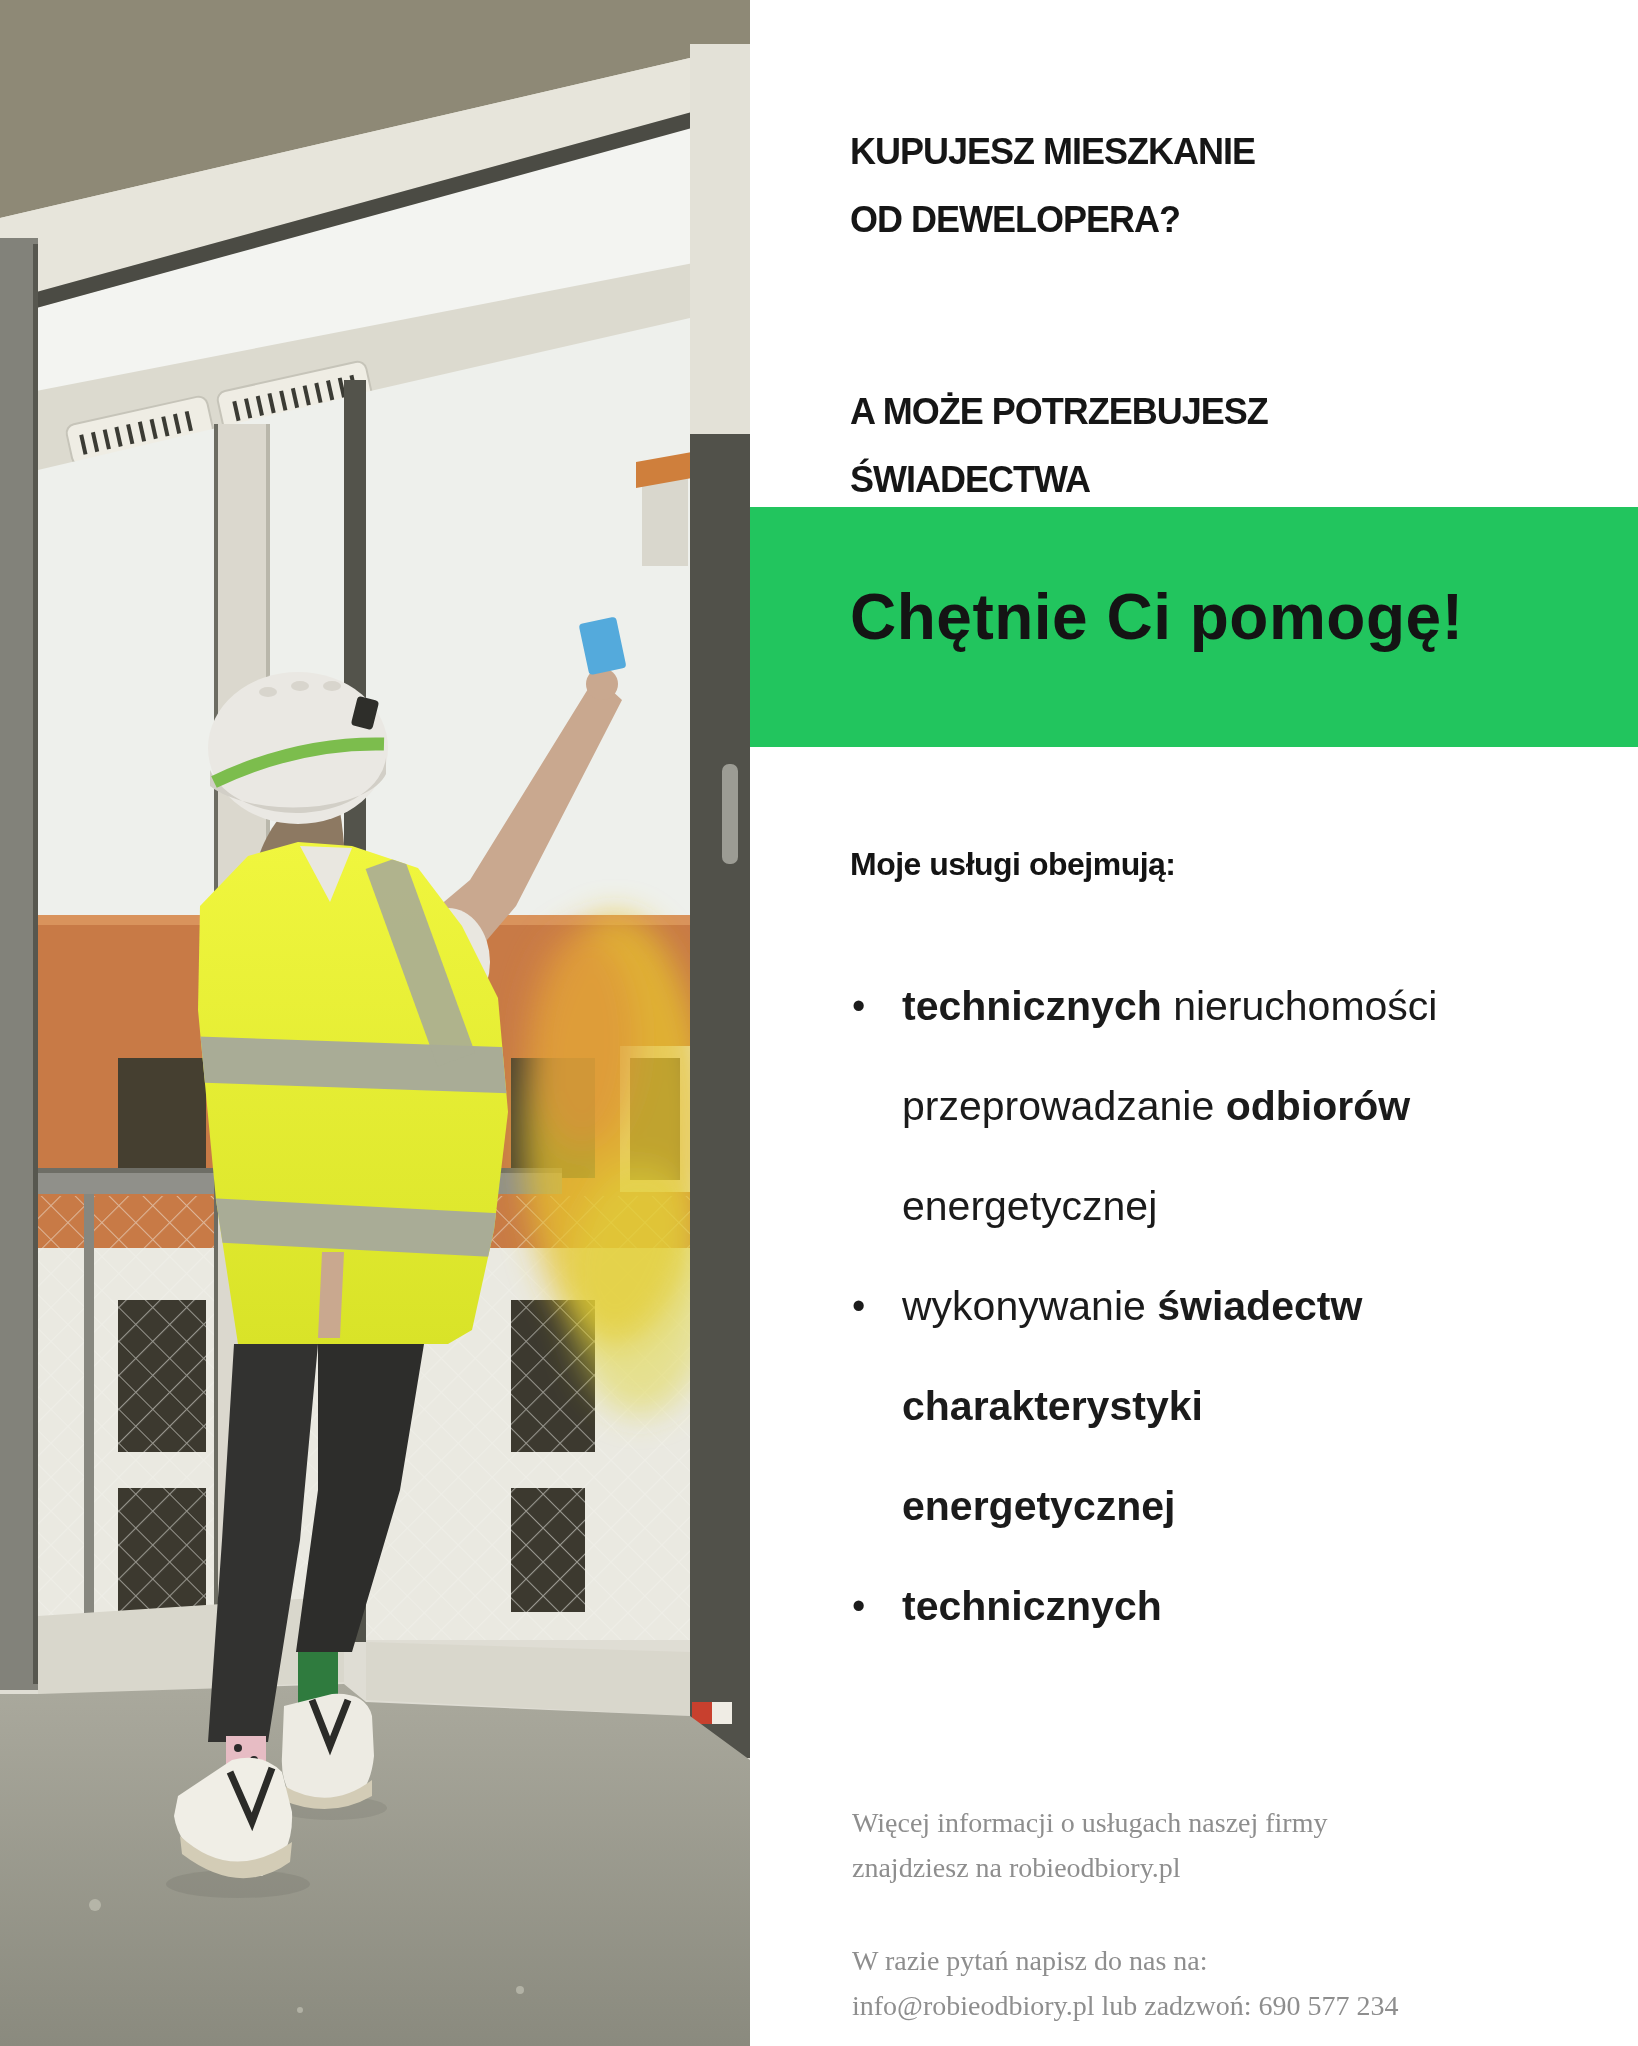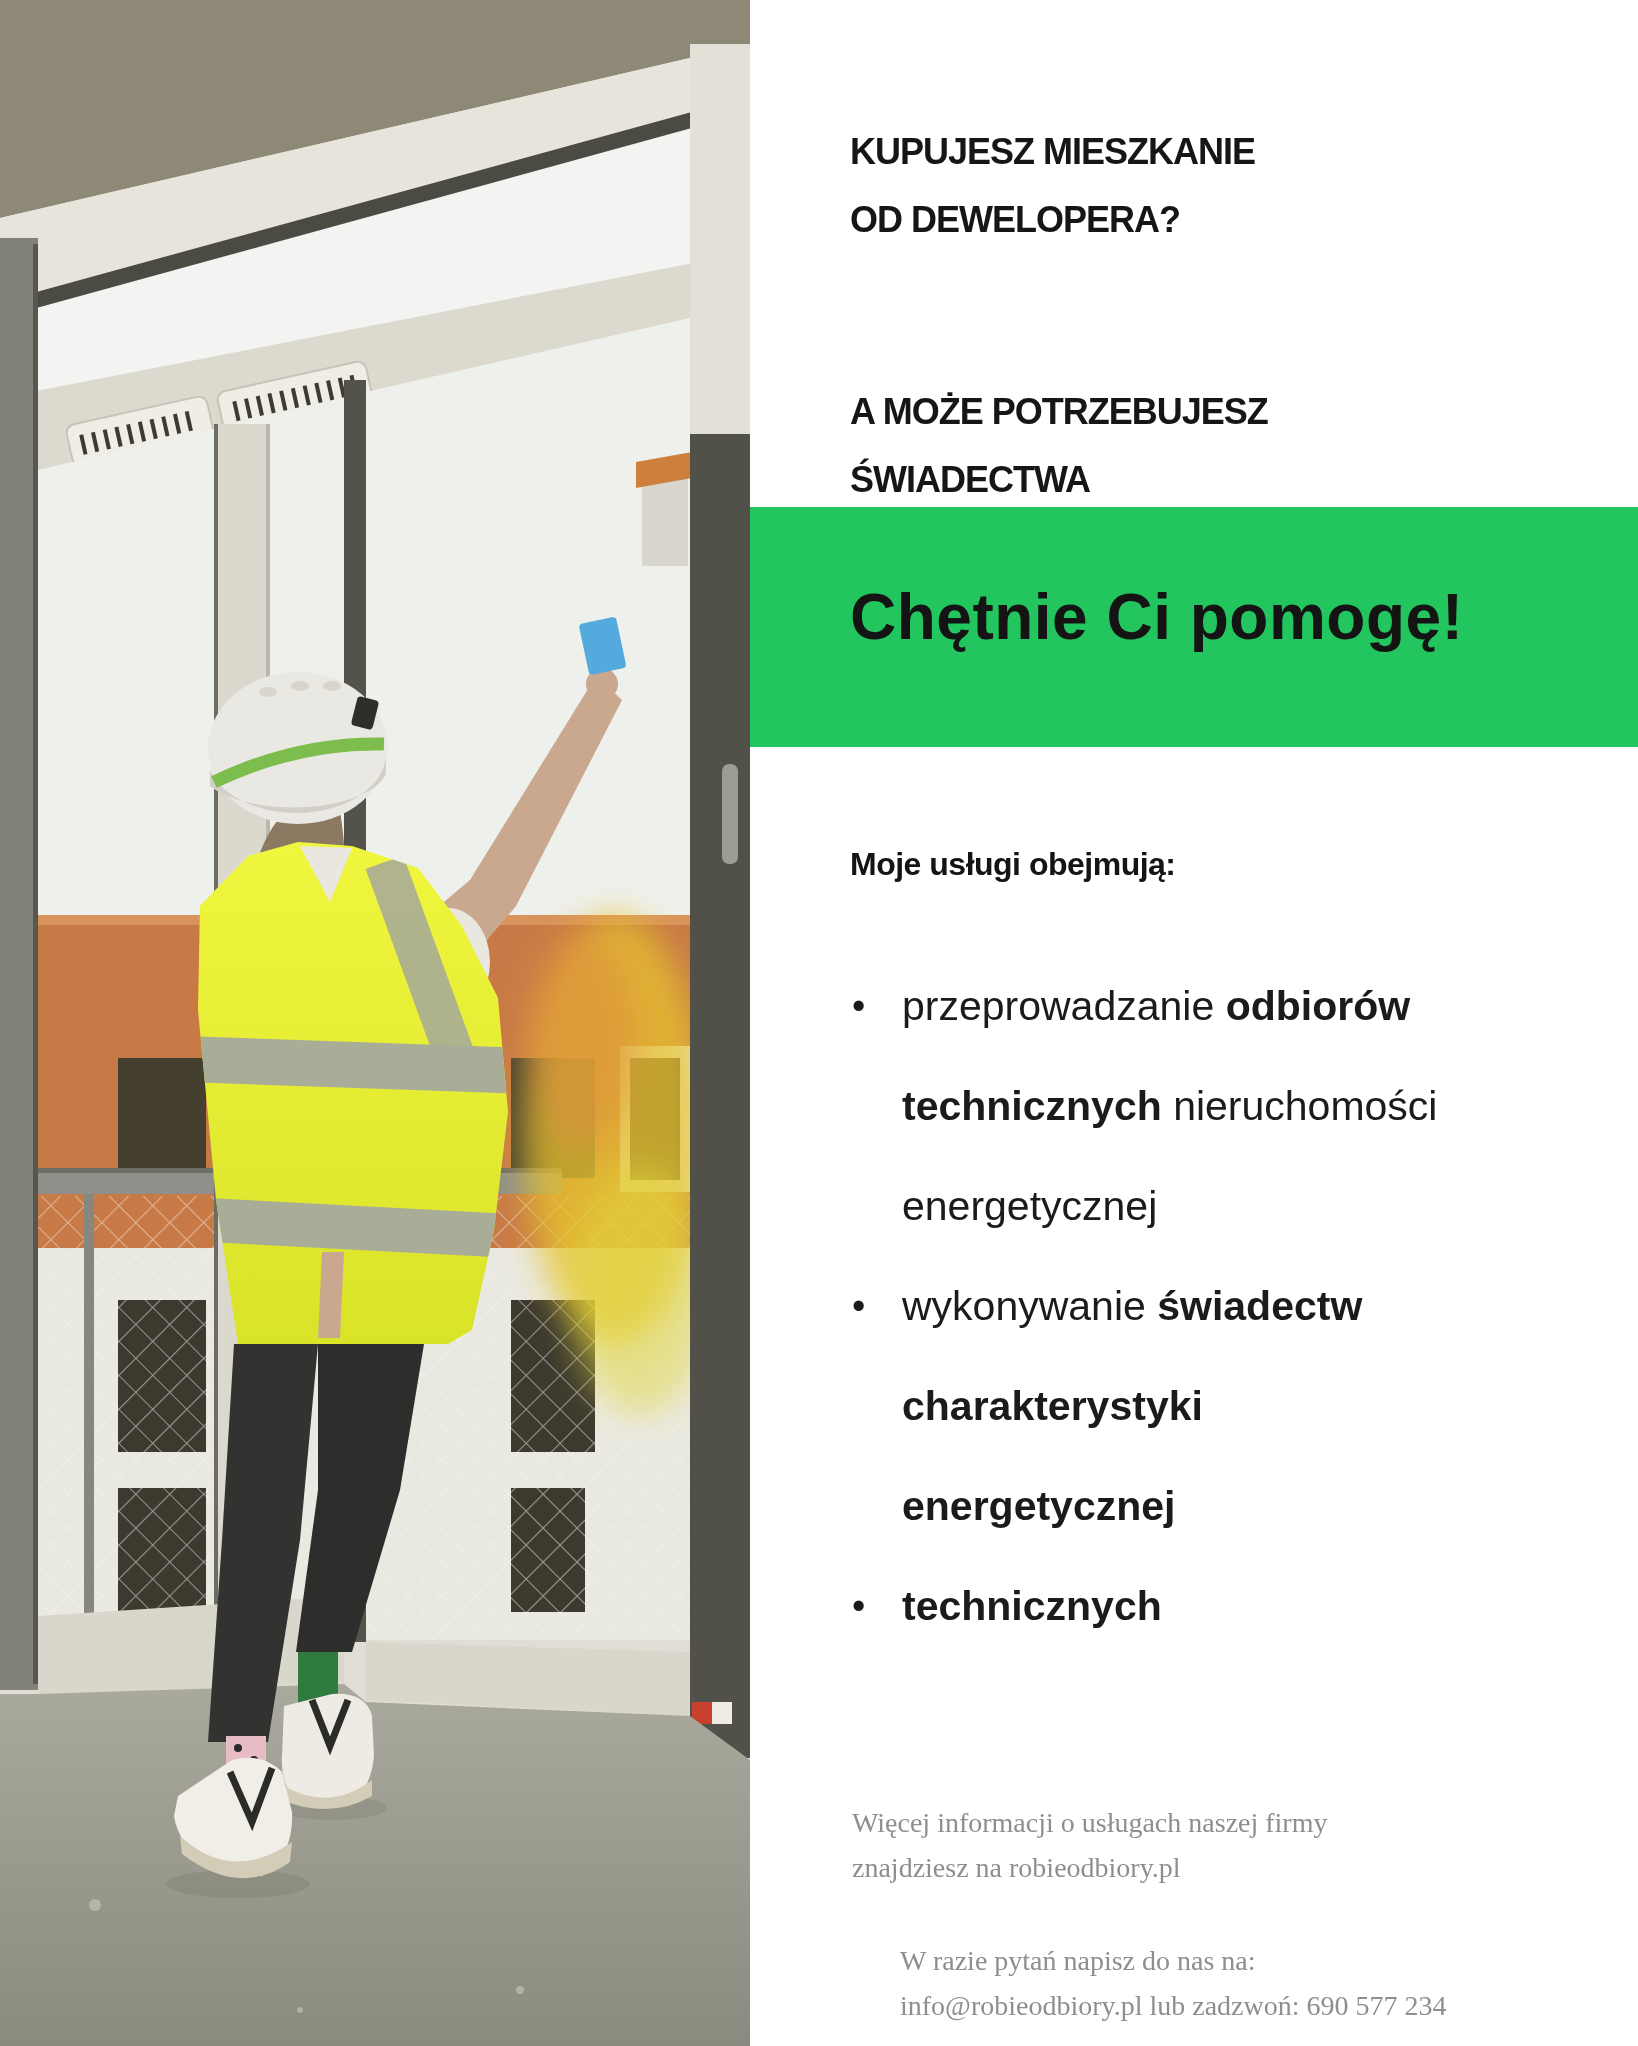--- a/index.html
+++ b/index.html
@@ -51,21 +51,21 @@
   .svc-line{white-space:nowrap;}
   .seg-r{font-weight:400;}
   .seg-b{font-weight:700;letter-spacing:0;}
 
   .footer{position:absolute;left:852px;top:1800px;width:720px;}
   .footer p{
     margin:0;font-size:28px;line-height:45px;font-weight:400;
     white-space:pre-line;
     font-family:Liberation Serif, serif;
   }
-  .footer .contact{margin-top:48px;margin-left:48px;}
+  .footer .contact{margin-top:48px;}
 </style>
 </head>
 <body>
 
 <div class="poster">
 
   <div class="photo">
     <svg viewBox="0 0 750 2046" xmlns="http://www.w3.org/2000/svg">
       <defs>
         <linearGradient id="vestGrad" x1="0" y1="0" x2="0" y2="1">
@@ -254,22 +254,22 @@
   </div>
 
   <div class="banner" style="background-color: #22c55e;">
     <div class="banner-text" style="color: rgb(20, 20, 20);">Chętnie Ci pomogę!</div>
   </div>
 
   <div class="services-heading">Moje usługi obejmują:</div>
 
   <ul class="services">
       <li>
+        <div class="svc-line"><span class="seg-b">technicznych</span><span class="seg-r"> nieruchomości</span></div>
         <div class="svc-line"><span class="seg-r">przeprowadzanie </span><span class="seg-b">odbiorów</span></div>
-        <div class="svc-line"><span class="seg-b">technicznych</span><span class="seg-r"> nieruchomości</span></div>
         <div class="svc-line"><span class="seg-r">energetycznej</span></div>
       </li>
       <li>
         <div class="svc-line"><span class="seg-r">wykonywanie </span><span class="seg-b">świadectw</span></div>
         <div class="svc-line"><span class="seg-b">charakterystyki</span></div>
         <div class="svc-line"><span class="seg-b">energetycznej</span></div>
       </li>
       <li>
         <div class="svc-line"><span class="seg-b">technicznych</span></div>
       </li>

